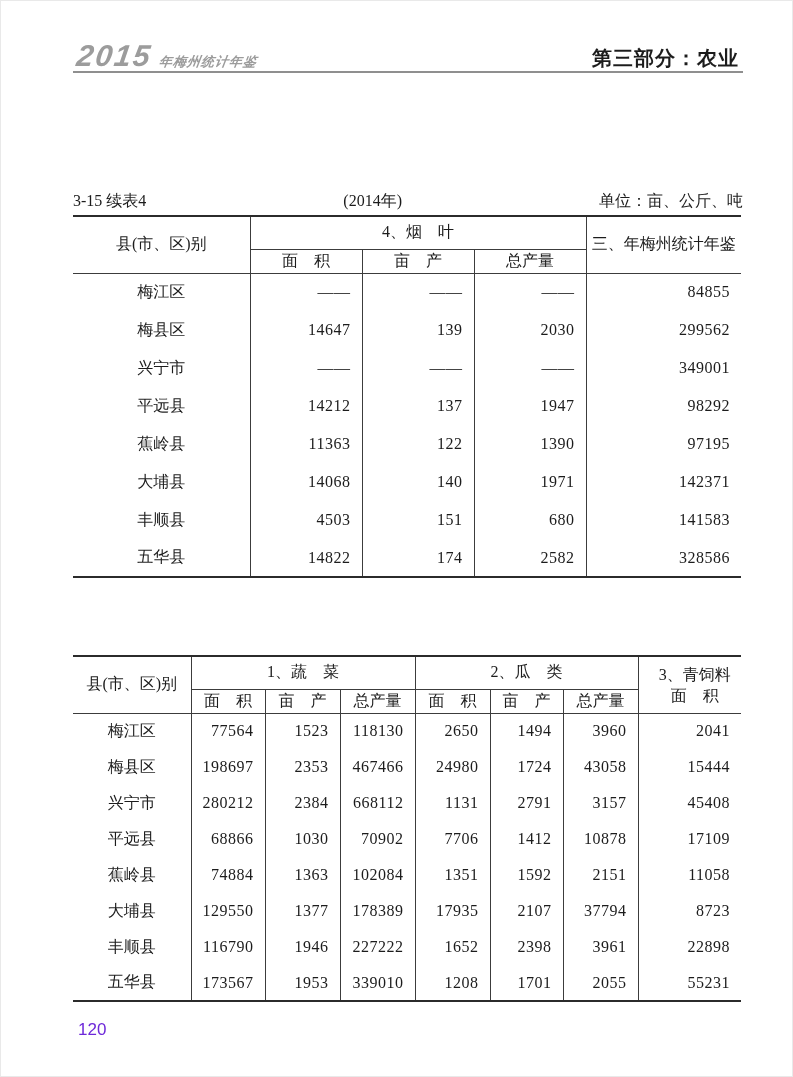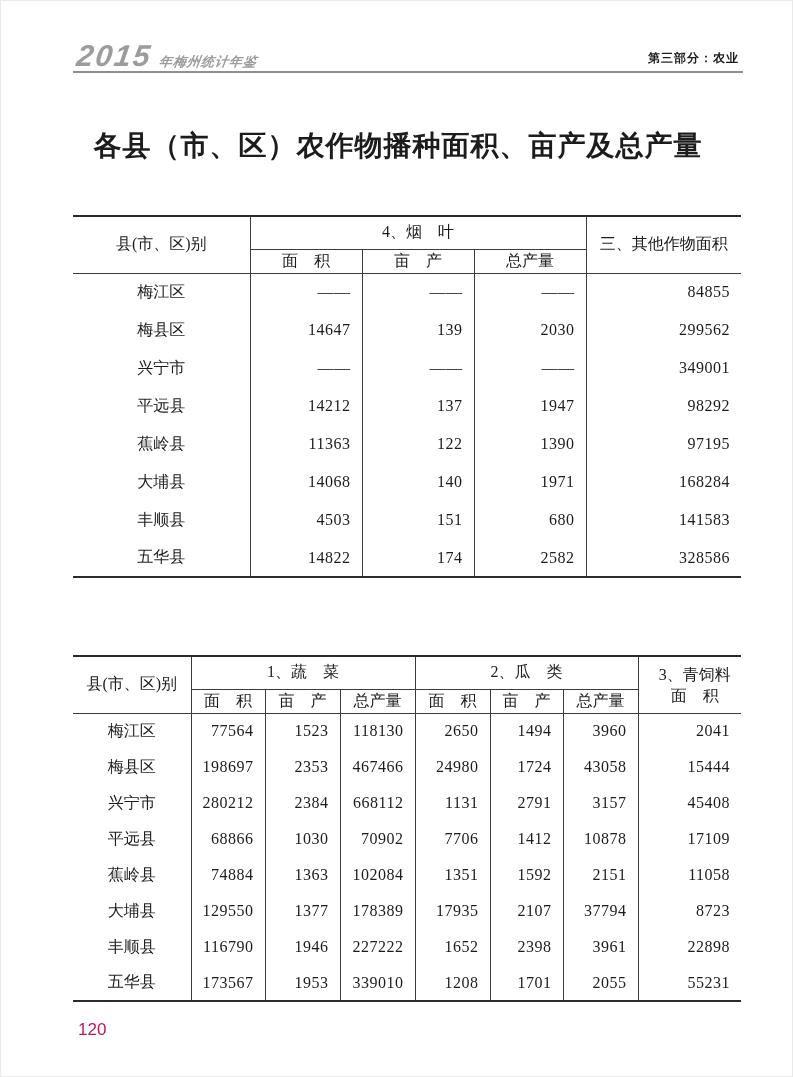--- a/index.html
+++ b/index.html
@@ -8,21 +8,21 @@
     position:relative; width:793px; height:1077px; margin:0 auto;
     background:#ffffff; border:1px solid #e9e9e9;
     font-family:"Liberation Serif", serif; color:#1c1c1c; overflow:hidden;
   }
   
   .logo { position:absolute; left:76px; top:42px; color:#9c9c9c;
           font-family:"Liberation Sans", sans-serif; font-style:italic; font-weight:bold;
           white-space:nowrap; line-height:26px; }
   .logo-year { font-size:30px; letter-spacing:2px; display:inline-block; transform:skewX(-8deg); }
   .logo-suffix { font-size:13px; margin-left:7px; letter-spacing:1px; display:inline-block; transform:skewX(-8deg); }
-  .section-label { position:absolute; top:47px; right:51px; font-size:12px; font-weight:bold;
+  .section-label { position:absolute; top:47px; right:51px; font-size:20px; font-weight:bold;
           line-height:21px; padding:0 2px 2px 2px; border-bottom:2px solid #2a2a2a; letter-spacing:1px; }
   .hdr-rule { position:absolute; left:72px; top:70px; width:670px; height:2px; background:#8f8f8f; }
   
   .page-title { position:absolute; top:126px; left:62px; width:670px; text-align:center;
           font-size:28px; font-weight:bold; letter-spacing:1px; white-space:nowrap; }
   .cap-row { position:absolute; left:72px; width:670px; display:flex;
           justify-content:space-between; align-items:flex-end; font-size:16px; }
   .cap-row-1 { top:190px; }
   .cap-row-2 { top:626px; }
   .cap-item { white-space:pre; }
@@ -41,49 +41,53 @@
   .sub-row th { height:24px; }
   .t1 { top:214px; }
   .t2 { top:654px; }
   .t1 tbody td { height:38px; }
   .t2 tbody td { height:36px; }
   td.name { text-align:center; }
   td.num { text-align:right; padding-right:11px; letter-spacing:0.5px; }
   .two-line { line-height:21px;margin-left:10px; }
   
   .page-number { position:absolute; left:77px; top:1019px;
-          font-family:"Liberation Sans", sans-serif; font-size:17px; color:#be185d; }
+          font-family:"Liberation Sans", sans-serif; font-size:17px; color:#6d28d9; }
 </style>
 </head>
 <body>
 
 <div class="page">
 
   <div class="logo">
     <span class="logo-year">2015</span><span class="logo-suffix">年梅州统计年鉴</span>
   </div>
   <div class="section-label">第三部分：农业</div>
   <div class="hdr-rule"></div>
 
-  <h1 class="page-title">各县（市、区）农作物播种面积、亩产及总产量</h1>
-
+
+  <div class="cap-row cap-row-1">
+    <span class="cap-item">3-15 续表4</span>
+    <span class="cap-item">(2014年)</span>
+    <span class="cap-item">单位：亩、公斤、吨</span>
+  </div>
 
   <table class="datatable t1">
     <colgroup>
         <col style="width:177px">
         <col style="width:112px">
         <col style="width:112px">
         <col style="width:112px">
         <col style="width:155px">
       </colgroup>
     <thead>
       <tr class="grp-row">
         <th rowspan="2" class="th-county">县(市、区)别</th>
         <th colspan="3" class="grp">4、烟　叶</th>
-        <th rowspan="2">三、其他作物面积</th>
+        <th rowspan="2">三、年梅州统计年鉴</th>
       </tr>
       <tr class="sub-row">
         <th>面　积</th>
         <th>亩　产</th>
         <th>总产量</th>
       </tr>
     </thead>
     <tbody>
       <tr>
         <td class="name">梅江区</td>
@@ -118,21 +122,21 @@
         <td class="num">11363</td>
         <td class="num">122</td>
         <td class="num">1390</td>
         <td class="num">97195</td>
       </tr>
       <tr>
         <td class="name">大埔县</td>
         <td class="num">14068</td>
         <td class="num">140</td>
         <td class="num">1971</td>
-        <td class="num">168284</td>
+        <td class="num">142371</td>
       </tr>
       <tr>
         <td class="name">丰顺县</td>
         <td class="num">4503</td>
         <td class="num">151</td>
         <td class="num">680</td>
         <td class="num">141583</td>
       </tr>
       <tr>
         <td class="name">五华县</td>

